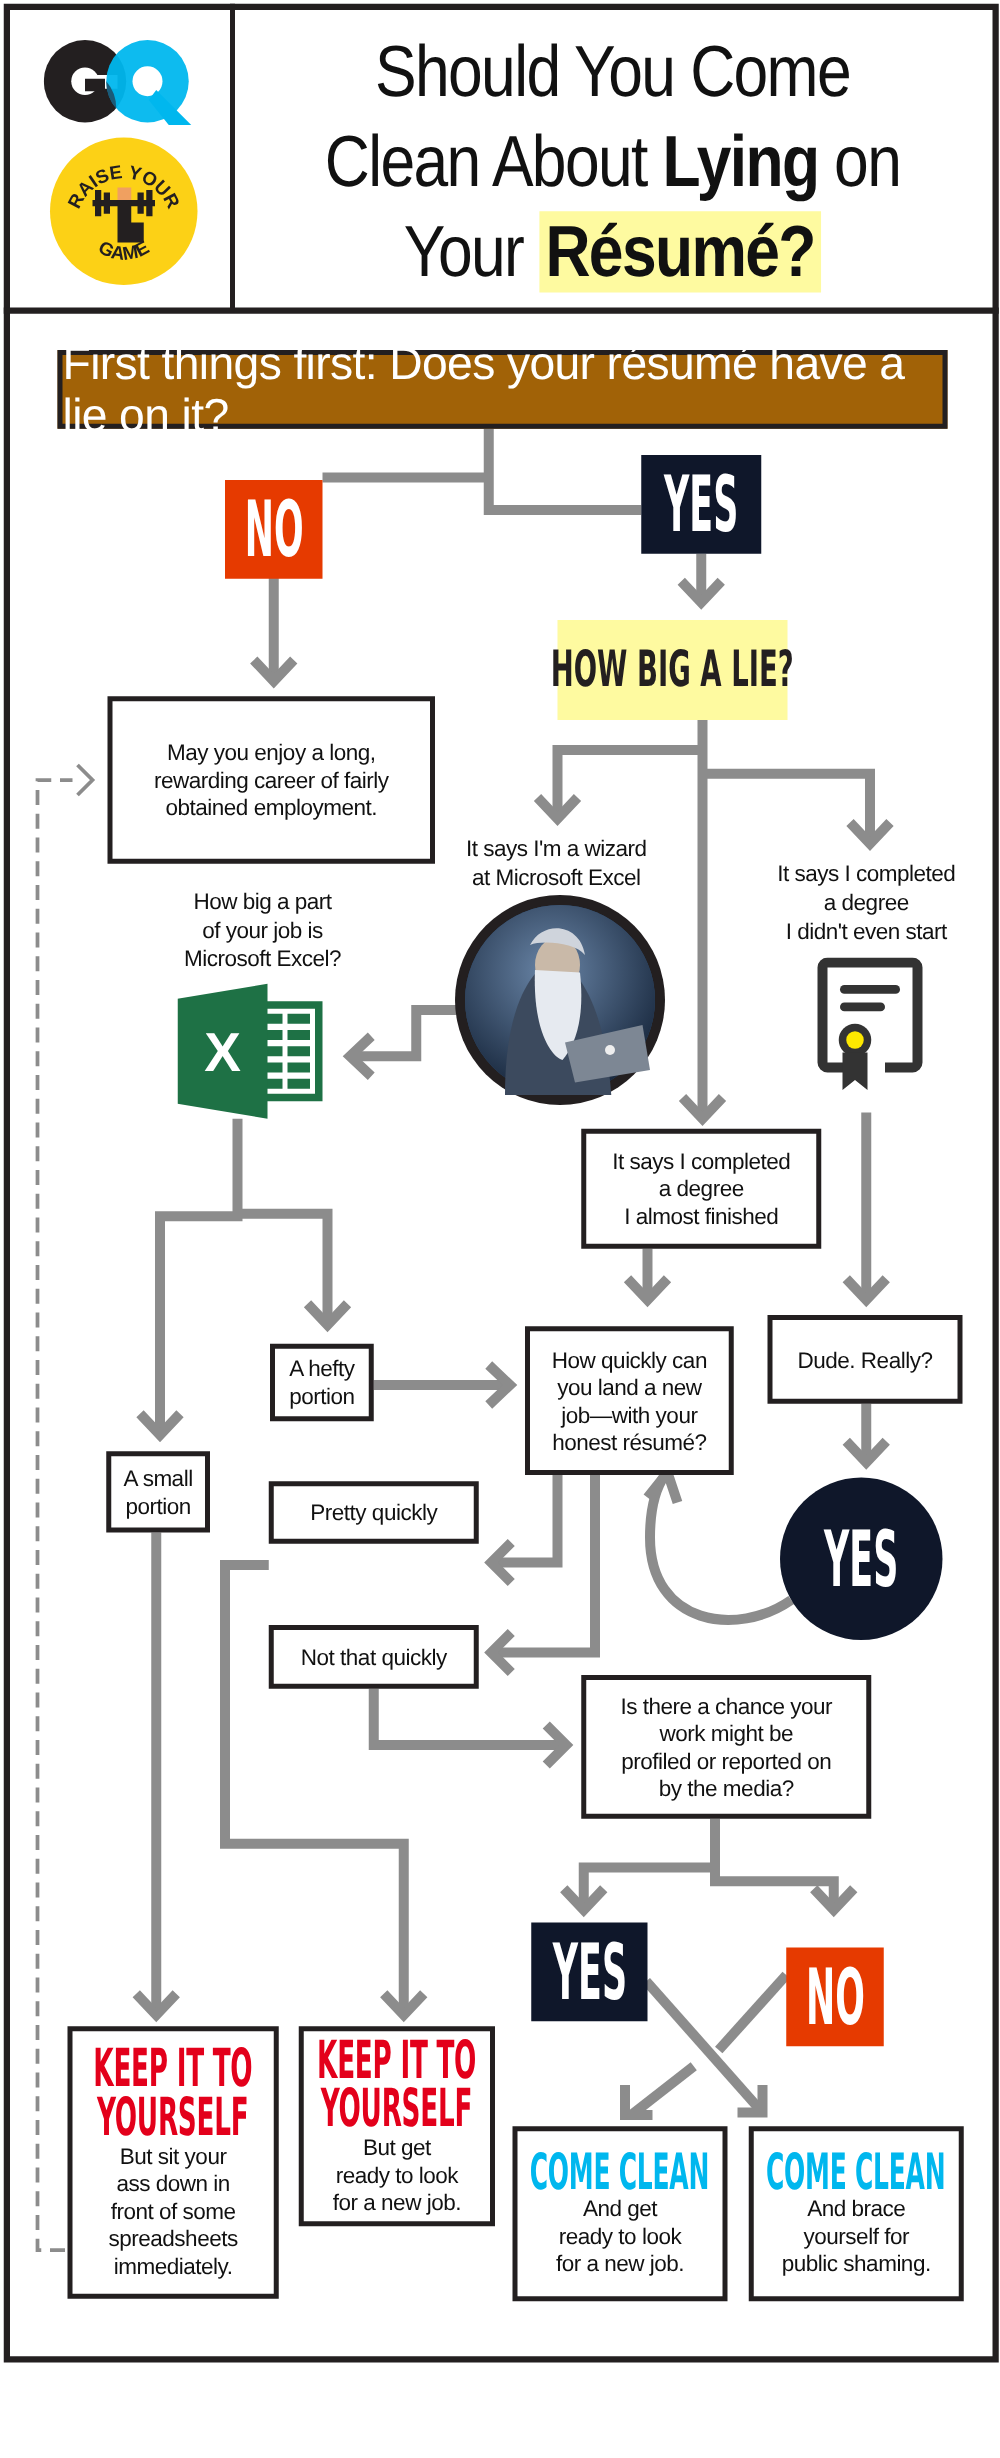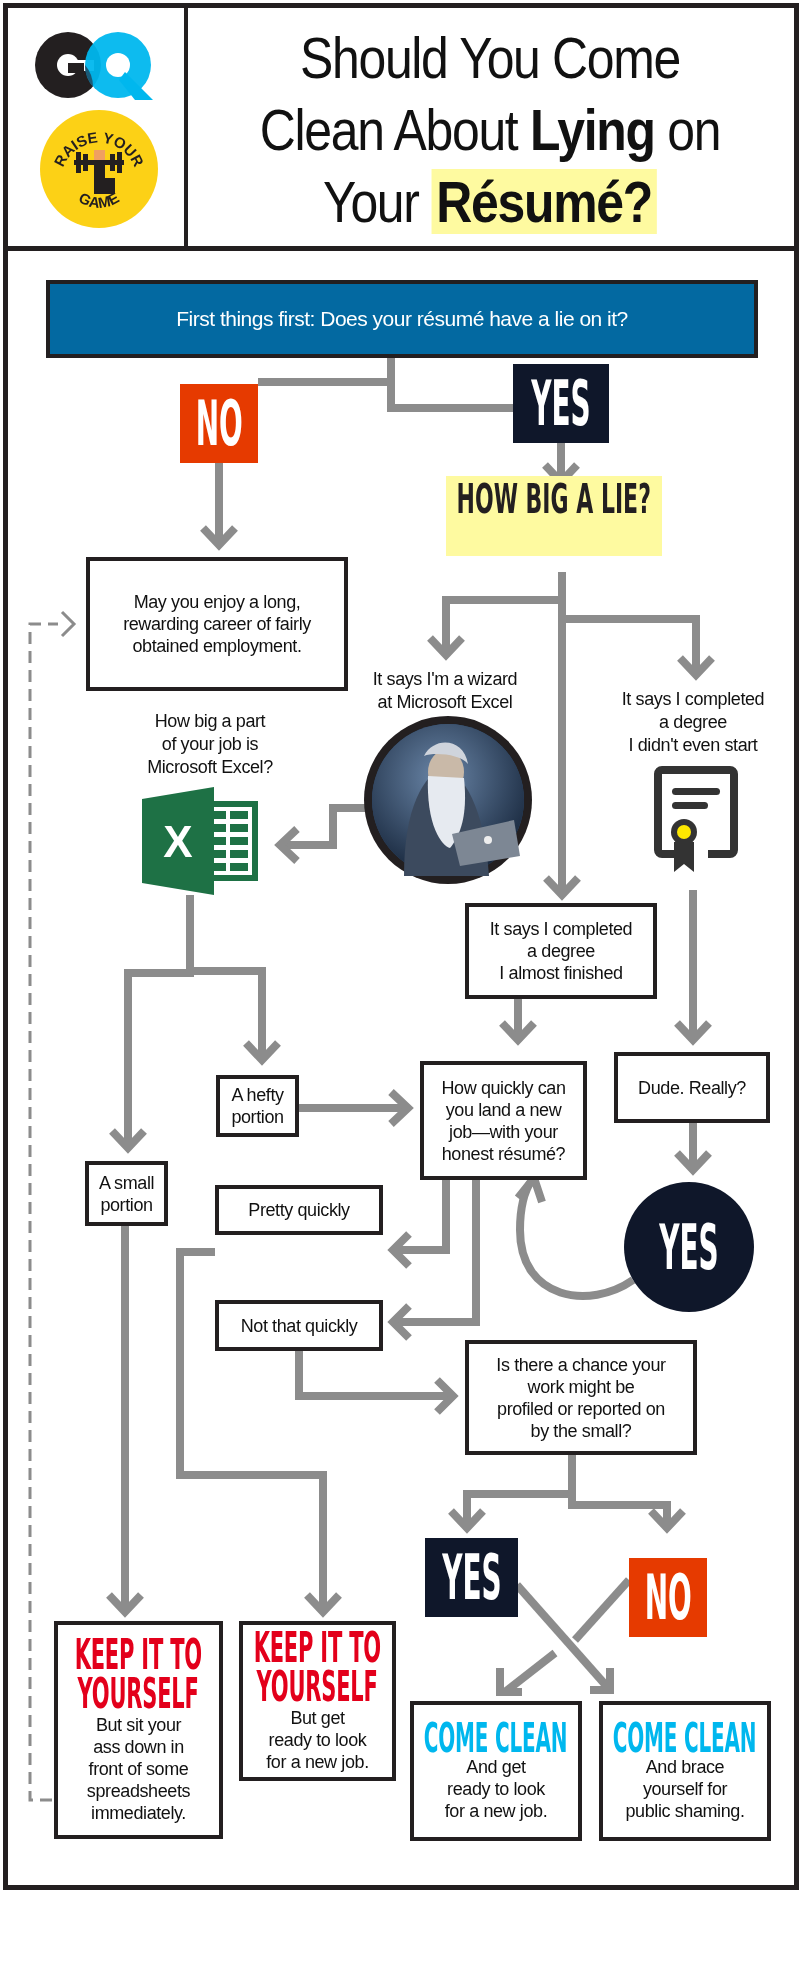--- a/index.html
+++ b/index.html
@@ -4,27 +4,27 @@
 <style>
   html,body{margin:0;padding:0;background:#fff;}
   body{width:800px;height:1966px;position:relative;overflow:hidden;font-family:"Liberation Sans",sans-serif;color:#111;}
   .frame{position:absolute;left:3px;top:3px;width:786px;height:1877px;border:5px solid #231f20;}
   .hdr-line{position:absolute;left:3px;top:246px;width:796px;height:5px;background:#231f20;}
   .hdr-div{position:absolute;left:184px;top:3px;width:4px;height:247px;background:#231f20;}
   .abs{position:absolute;box-sizing:border-box;}
   .title{position:absolute;left:190px;top:22px;width:600px;text-align:center;font-size:58px;line-height:72px;letter-spacing:-1.5px;font-family:"Liberation Sans Narrow","Liberation Sans",sans-serif;transform:scaleX(0.86);transform-origin:center top;}
   .title b{font-weight:bold;}
   .hl{background:#fefaa0;padding:0 6px;}
-  .qbox{left:46px;top:280px;width:712px;height:78px;background:#0369a1;border:4px solid #231f20;color:#fff;font-size:21px;display:flex;align-items:center;justify-content:center;letter-spacing:-0.5px;}
+  .qbox{left:46px;top:280px;width:712px;height:63px;background:#a16207;border:4px solid #231f20;color:#fff;font-size:37px;display:flex;align-items:center;justify-content:center;letter-spacing:-0.5px;}
   .tag{display:flex;align-items:center;justify-content:center;color:#fff;font-family:"DejaVu Sans",sans-serif;font-weight:bold;transform-origin:center;}
   .tag span{display:inline-block;transform:scaleX(0.45);font-size:62px;}
   .blue{background:#0f172a;}
   .red{background:#e63a00;margin-top:20px;}
   .yellow{background:#fefaa0;}
-  .bigq{left:446px;top:476px;width:216px;height:80px;display:flex;align-items:flex-start;justify-content:center;}
+  .bigq{left:446px;top:496px;width:184px;height:80px;display:flex;align-items:center;justify-content:center;}
   .bigq span{display:inline-block;font-family:"DejaVu Sans",sans-serif;font-weight:bold;font-size:40px;transform:scaleX(0.55);white-space:nowrap;color:#231f20;}
   .box{background:#fff;border:4px solid #231f20;text-align:center;font-size:18px;line-height:22px;display:flex;flex-direction:column;align-items:center;justify-content:center;letter-spacing:-0.4px;}
   .cond{display:inline-block;font-family:"DejaVu Sans",sans-serif;font-weight:bold;transform:scaleX(0.5);white-space:nowrap;}
   .lbl{text-align:center;font-size:18px;line-height:23px;letter-spacing:-0.4px;}
   svg.lines{position:absolute;left:0;top:0;}
 </style>
 </head>
 <body>
 
 <div class="frame"></div>
@@ -260,21 +260,21 @@
 </div>
 
 <div class="abs box" style="left:215px;top:1300px;width:168px;height:51px;">
   <div>Not that quickly</div>
 </div>
 
 <div class="abs box" style="left:465px;top:1340px;width:232px;height:115px;">
   <div>Is there a chance your</div>
     <div>work might be</div>
     <div>profiled or reported on</div>
-    <div>by the small?</div>
+    <div>by the media?</div>
 </div>
 
 <div class="abs tag blue" style="left:425px;top:1538px;width:93px;height:79px;">
     <span>YES</span>
   </div>
 <div class="abs tag red" style="left:629px;top:1538px;width:78px;height:79px;">
     <span>NO</span>
   </div>
 
 <div class="abs box" style="left:54px;top:1621px;width:169px;height:218px;">

